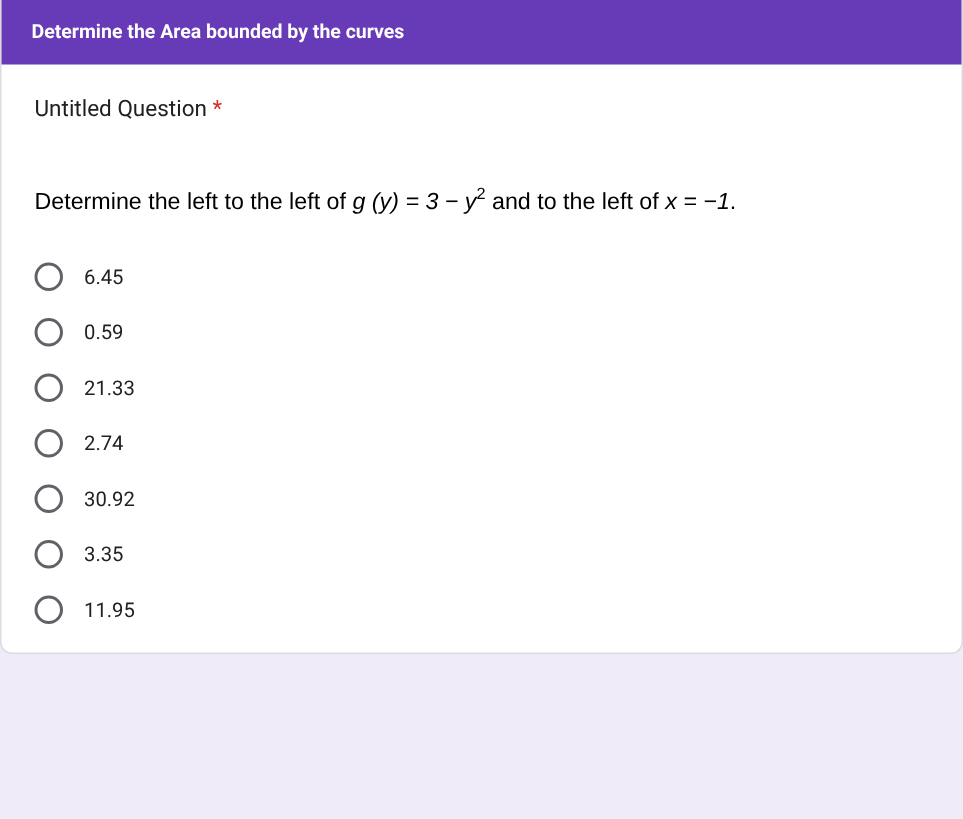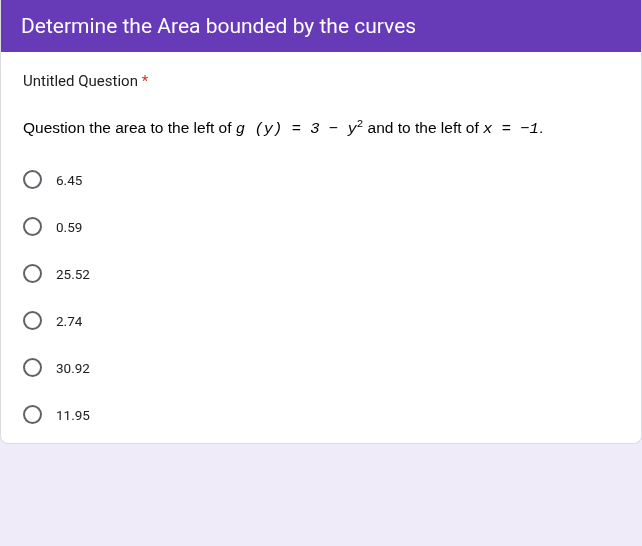--- a/index.html
+++ b/index.html
@@ -18,59 +18,59 @@
       background: #fff;
       border: 1px solid #dadce0;
       border-top: none;
       border-radius: 0 0 8px 8px;
       width: 100%;
     }
     .header-bar {
       background: #673ab7;
       color: #fff;
       padding: 14px 20px;
-      font-size: 21px;
-      font-weight: 400;
+      font-size: 13px;
+      font-weight: 700;
     }
     .content {
       padding: 20px 22px 10px 22px;
     }
     .question-title {
       font-size: 15px;
       color: #202124;
       font-weight: 400;
-      margin-bottom: 26px;
+      margin-bottom: 42px;
     }
     .required {
       color: #d93025;
     }
     .prompt {
       font-family: Arial, sans-serif;
       font-size: 15.5px;
       color: #000;
       margin-bottom: 20px;
       line-height: 1.5;
     }
     .math {
-      font-family: Liberation Mono, monospace;
+      font-family: Liberation Sans, sans-serif;
       font-style: italic;
       margin-top: 48px;
     }
     .math-upright {
       font-style: normal;
     }
     sup {
       font-size: 0.7em;
       vertical-align: super;
       line-height: 0;
     }
     .options {
       display: flex;
       flex-direction: column;
-      gap: 10px;
+      gap: 0;
     }
     .option {
       display: flex;
       align-items: center;
       padding: 9px 0;
       cursor: pointer;
     }
     .radio {
       width: 19px;
       height: 19px;
@@ -90,42 +90,46 @@
 <div class="card">
   <div class="header-bar">
     <span>Determine the Area bounded by the curves</span>
   </div>
   <div class="content">
     <div class="question-title">
       <span>Untitled Question</span>
       <span class="required">*</span>
     </div>
     <div class="prompt">
-      <span>Question the area to the left of </span><span class="math"><span>g (y) = 3 − y</span><sup class="math-upright">2</sup></span><span> and to the left of </span><span class="math">x = −1</span><span>.</span>
+      <span>Determine the left to the left of </span><span class="math"><span>g (y) = 3 − y</span><sup class="math-upright">2</sup></span><span> and to the left of </span><span class="math">x = −1</span><span>.</span>
     </div>
     <div class="options">
       <div class="option">
         <div class="radio"></div>
         <span class="option-label">6.45</span>
       </div>
       <div class="option">
         <div class="radio"></div>
         <span class="option-label">0.59</span>
       </div>
       <div class="option">
         <div class="radio"></div>
-        <span class="option-label">25.52</span>
+        <span class="option-label">21.33</span>
       </div>
       <div class="option">
         <div class="radio"></div>
         <span class="option-label">2.74</span>
       </div>
       <div class="option">
         <div class="radio"></div>
         <span class="option-label">30.92</span>
       </div>
       <div class="option">
         <div class="radio"></div>
+        <span class="option-label">3.35</span>
+      </div>
+      <div class="option">
+        <div class="radio"></div>
         <span class="option-label">11.95</span>
       </div>
     </div>
   </div>
 </div>
 
 </body></html>

